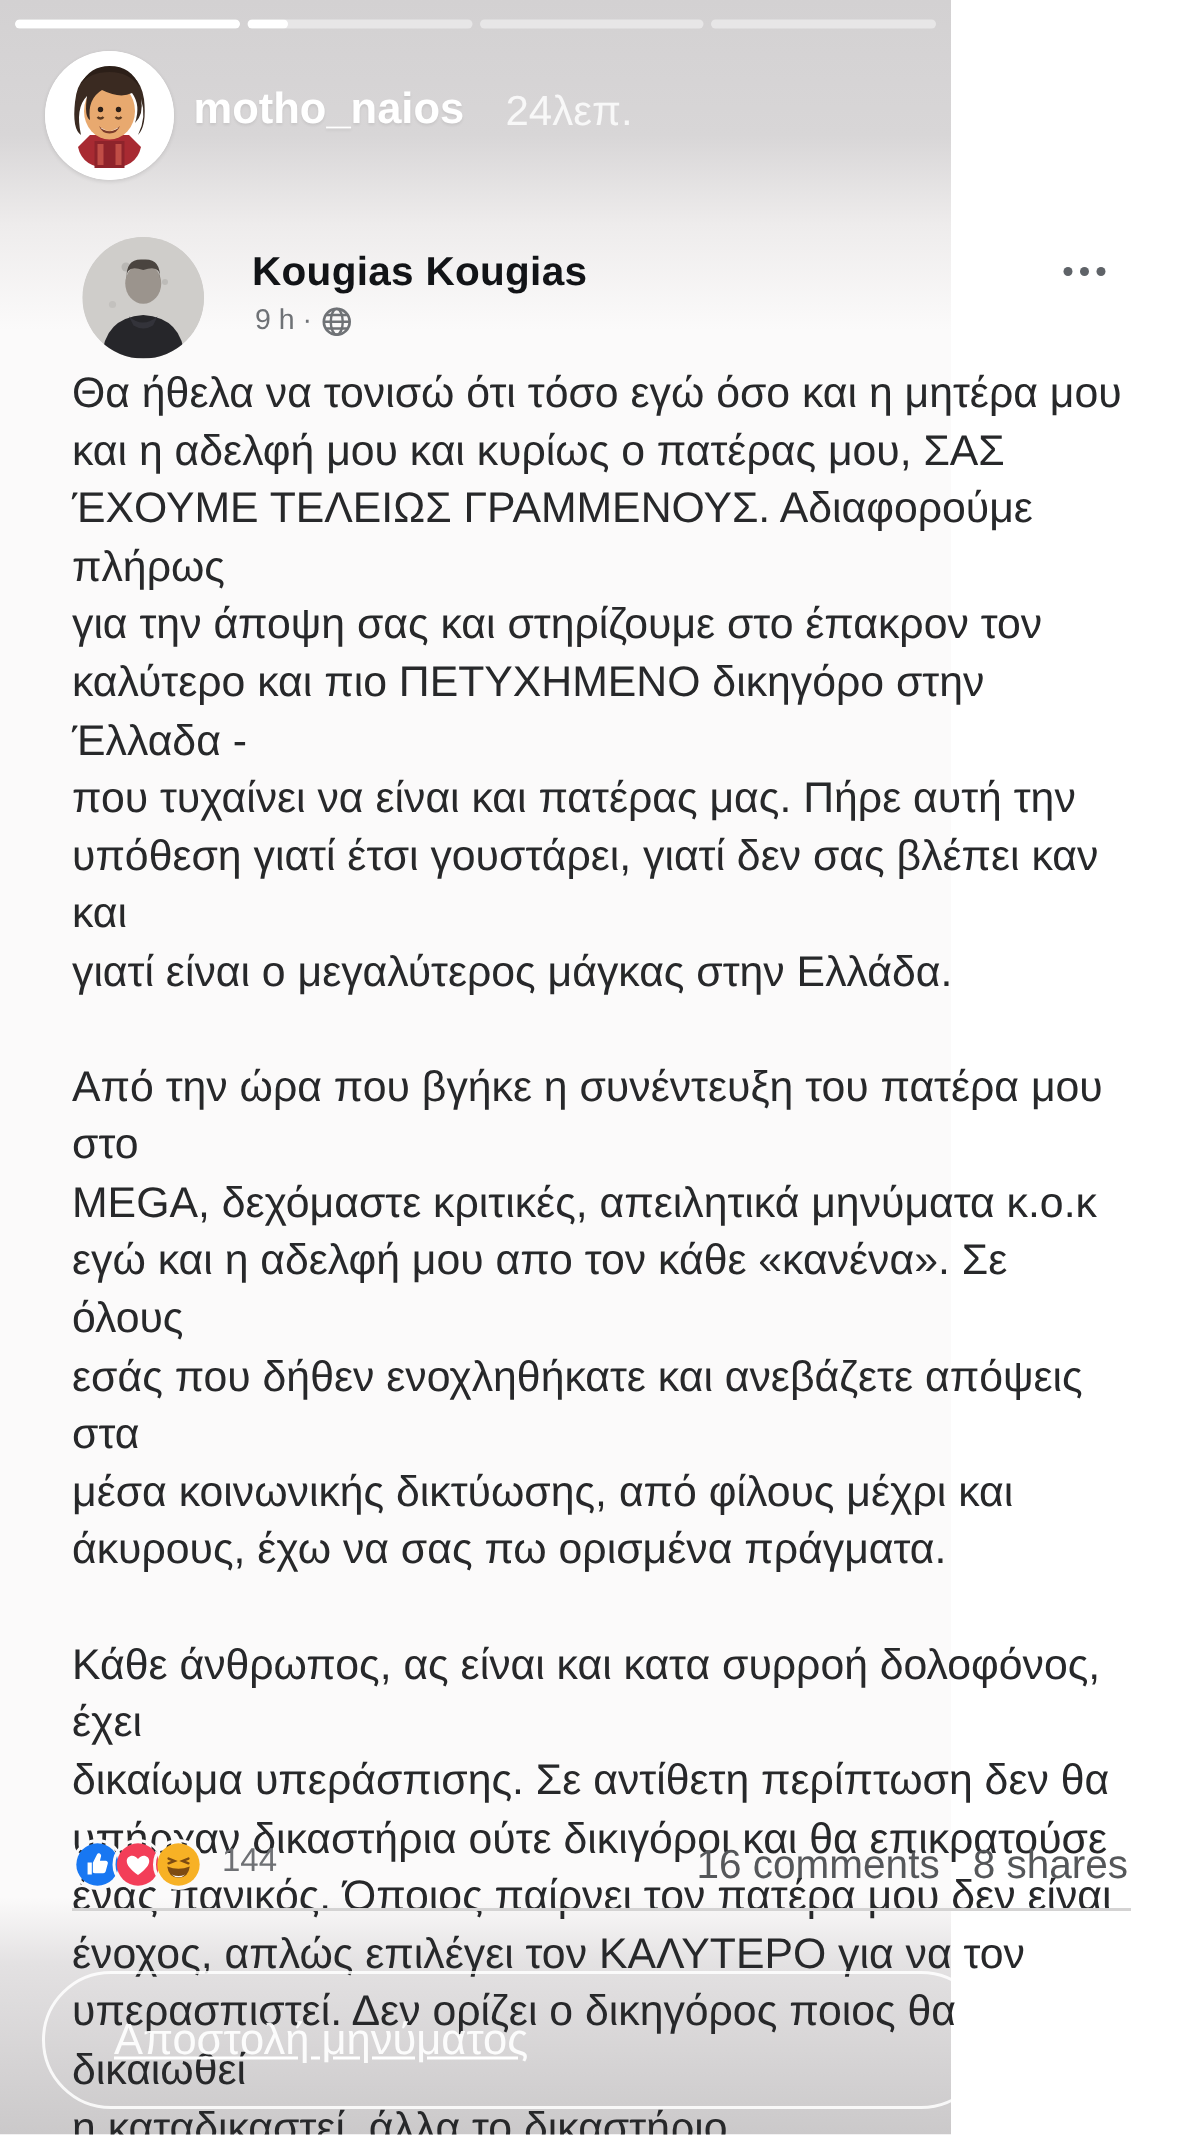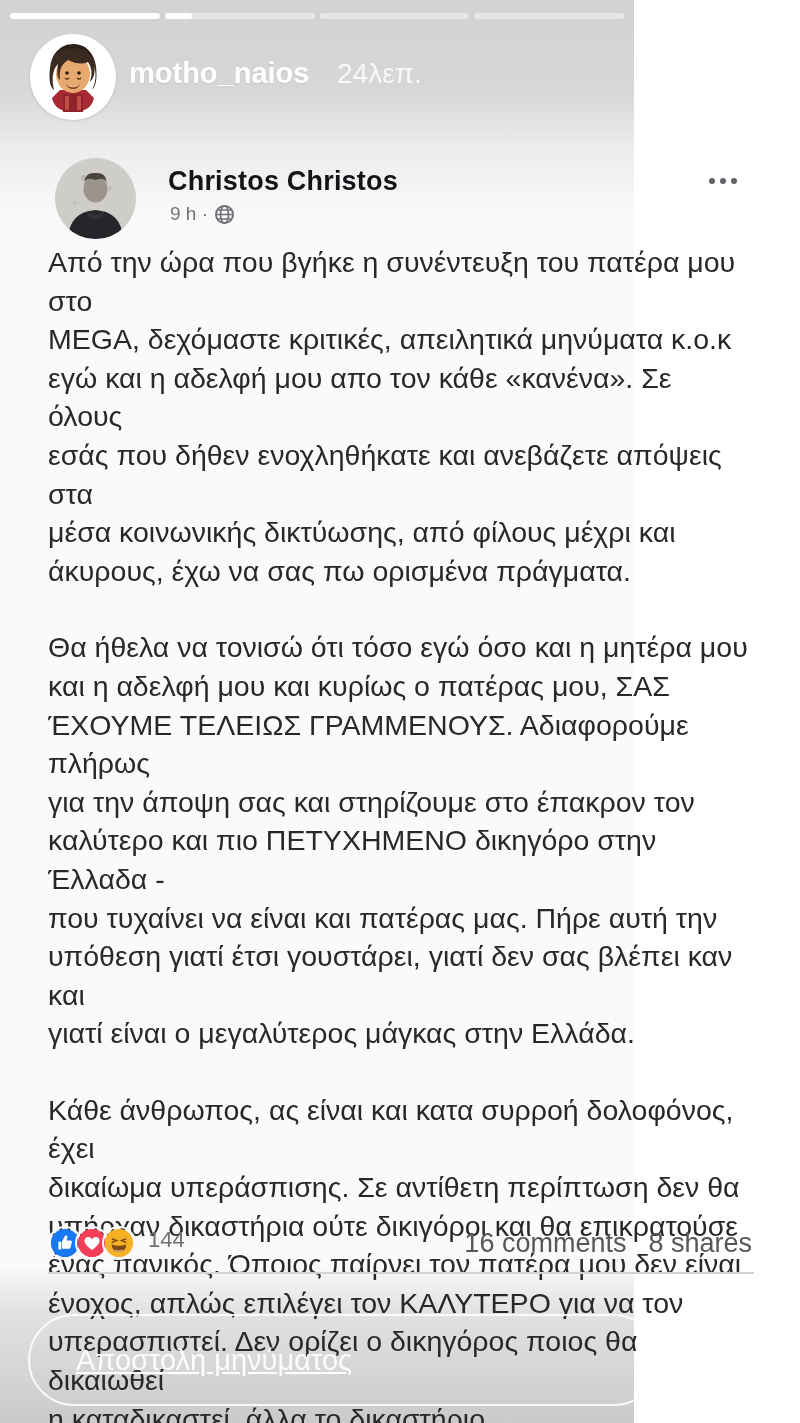--- a/index.html
+++ b/index.html
@@ -159,50 +159,50 @@
       <circle cx="40.5" cy="40.5" r="40.5" fill="#cfcdca"></circle>
       <circle cx="29" cy="20" r="3" fill="#b9b7b4"></circle>
       <circle cx="55" cy="30" r="2" fill="#bdbbb8"></circle>
       <circle cx="20" cy="45" r="2.4" fill="#c3c1be"></circle>
       <ellipse cx="40.5" cy="31" rx="12" ry="13.5" fill="#9b948d"></ellipse>
       <path d="M40.5 22 q-12 -4 -11 6 q-1 -14 11 -13 q12 -1 11 13 q1 -10 -11 -6 Z" fill="#4a443f"></path>
       <path d="M13 81 Q14 54 40.5 52 Q67 54 68 81 Z" fill="#26262a"></path>
       <path d="M31 53 q9 8 19 0 l-3 6 q-6.5 4 -13 0 Z" fill="#33333a"></path>
     </svg>
   </div>
-  <div class="fb-author">Christos Christos</div>
+  <div class="fb-author">Kougias Kougias</div>
   <div class="fb-meta">
     <span>9 h ·</span>
     <svg width="21" height="21" viewBox="0 0 21 21">
       <circle cx="10.5" cy="10.5" r="8.6" fill="none" stroke="#6f7276" stroke-width="1.8"></circle>
       <ellipse cx="10.5" cy="10.5" rx="4" ry="8.6" fill="none" stroke="#6f7276" stroke-width="1.6"></ellipse>
       <path d="M2.2 10.5 H18.8 M3.4 6 H17.6 M3.4 15 H17.6" stroke="#6f7276" stroke-width="1.6" fill="none"></path>
     </svg>
   </div>
   <div class="fb-post-menu">
     <i></i>
       <i></i>
       <i></i>
   </div>
 
   <div class="post-text" id="post-text">
-      <p>Από την ώρα που βγήκε η συνέντευξη του πατέρα μου στο
-MEGA, δεχόμαστε κριτικές, απειλητικά μηνύματα κ.ο.κ
-εγώ και η αδελφή μου απο τον κάθε «κανένα». Σε όλους
-εσάς που δήθεν ενοχληθήκατε και ανεβάζετε απόψεις στα
-μέσα κοινωνικής δικτύωσης, από φίλους μέχρι και
-άκυρους, έχω να σας πω ορισμένα πράγματα.</p>
       <p>Θα ήθελα να τονισώ ότι τόσο εγώ όσο και η μητέρα μου
 και η αδελφή μου και κυρίως ο πατέρας μου, ΣΑΣ
 ΈΧΟΥΜΕ ΤΕΛΕΙΩΣ ΓΡΑΜΜΕΝΟΥΣ. Αδιαφορούμε πλήρως
 για την άποψη σας και στηρίζουμε στο έπακρον τον
 καλύτερο και πιο ΠΕΤΥΧΗΜΕΝΟ δικηγόρο στην Έλλαδα -
 που τυχαίνει να είναι και πατέρας μας. Πήρε αυτή την
 υπόθεση γιατί έτσι γουστάρει, γιατί δεν σας βλέπει καν και
 γιατί είναι ο μεγαλύτερος μάγκας στην Ελλάδα.</p>
+      <p>Από την ώρα που βγήκε η συνέντευξη του πατέρα μου στο
+MEGA, δεχόμαστε κριτικές, απειλητικά μηνύματα κ.ο.κ
+εγώ και η αδελφή μου απο τον κάθε «κανένα». Σε όλους
+εσάς που δήθεν ενοχληθήκατε και ανεβάζετε απόψεις στα
+μέσα κοινωνικής δικτύωσης, από φίλους μέχρι και
+άκυρους, έχω να σας πω ορισμένα πράγματα.</p>
       <p>Κάθε άνθρωπος, ας είναι και κατα συρροή δολοφόνος, έχει
 δικαίωμα υπεράσπισης. Σε αντίθετη περίπτωση δεν θα
 υπήρχαν δικαστήρια ούτε δικιγόροι και θα επικρατούσε
 ένας πανικός. Όποιος παίρνει τον πατέρα μου δεν είναι
 ένοχος, απλώς επιλέγει τον ΚΑΛΥΤΕΡΟ για να τον
 υπερασπιστεί. Δεν ορίζει ο δικηγόρος ποιος θα δικαιωθεί
 η καταδικαστεί, άλλα το δικαστήριο.</p>
     </div>
 
   <div class="engagement">

